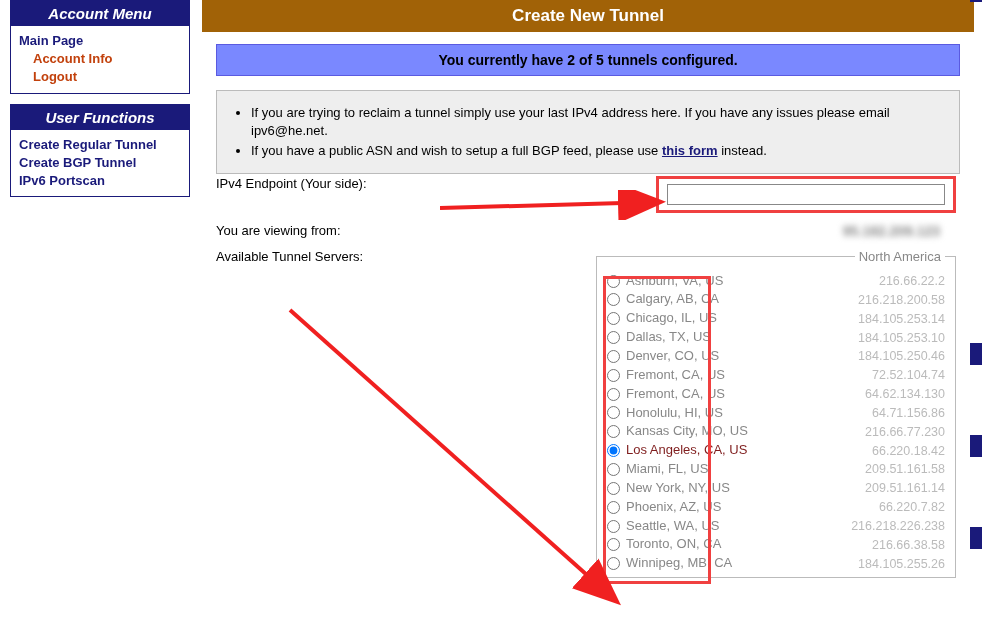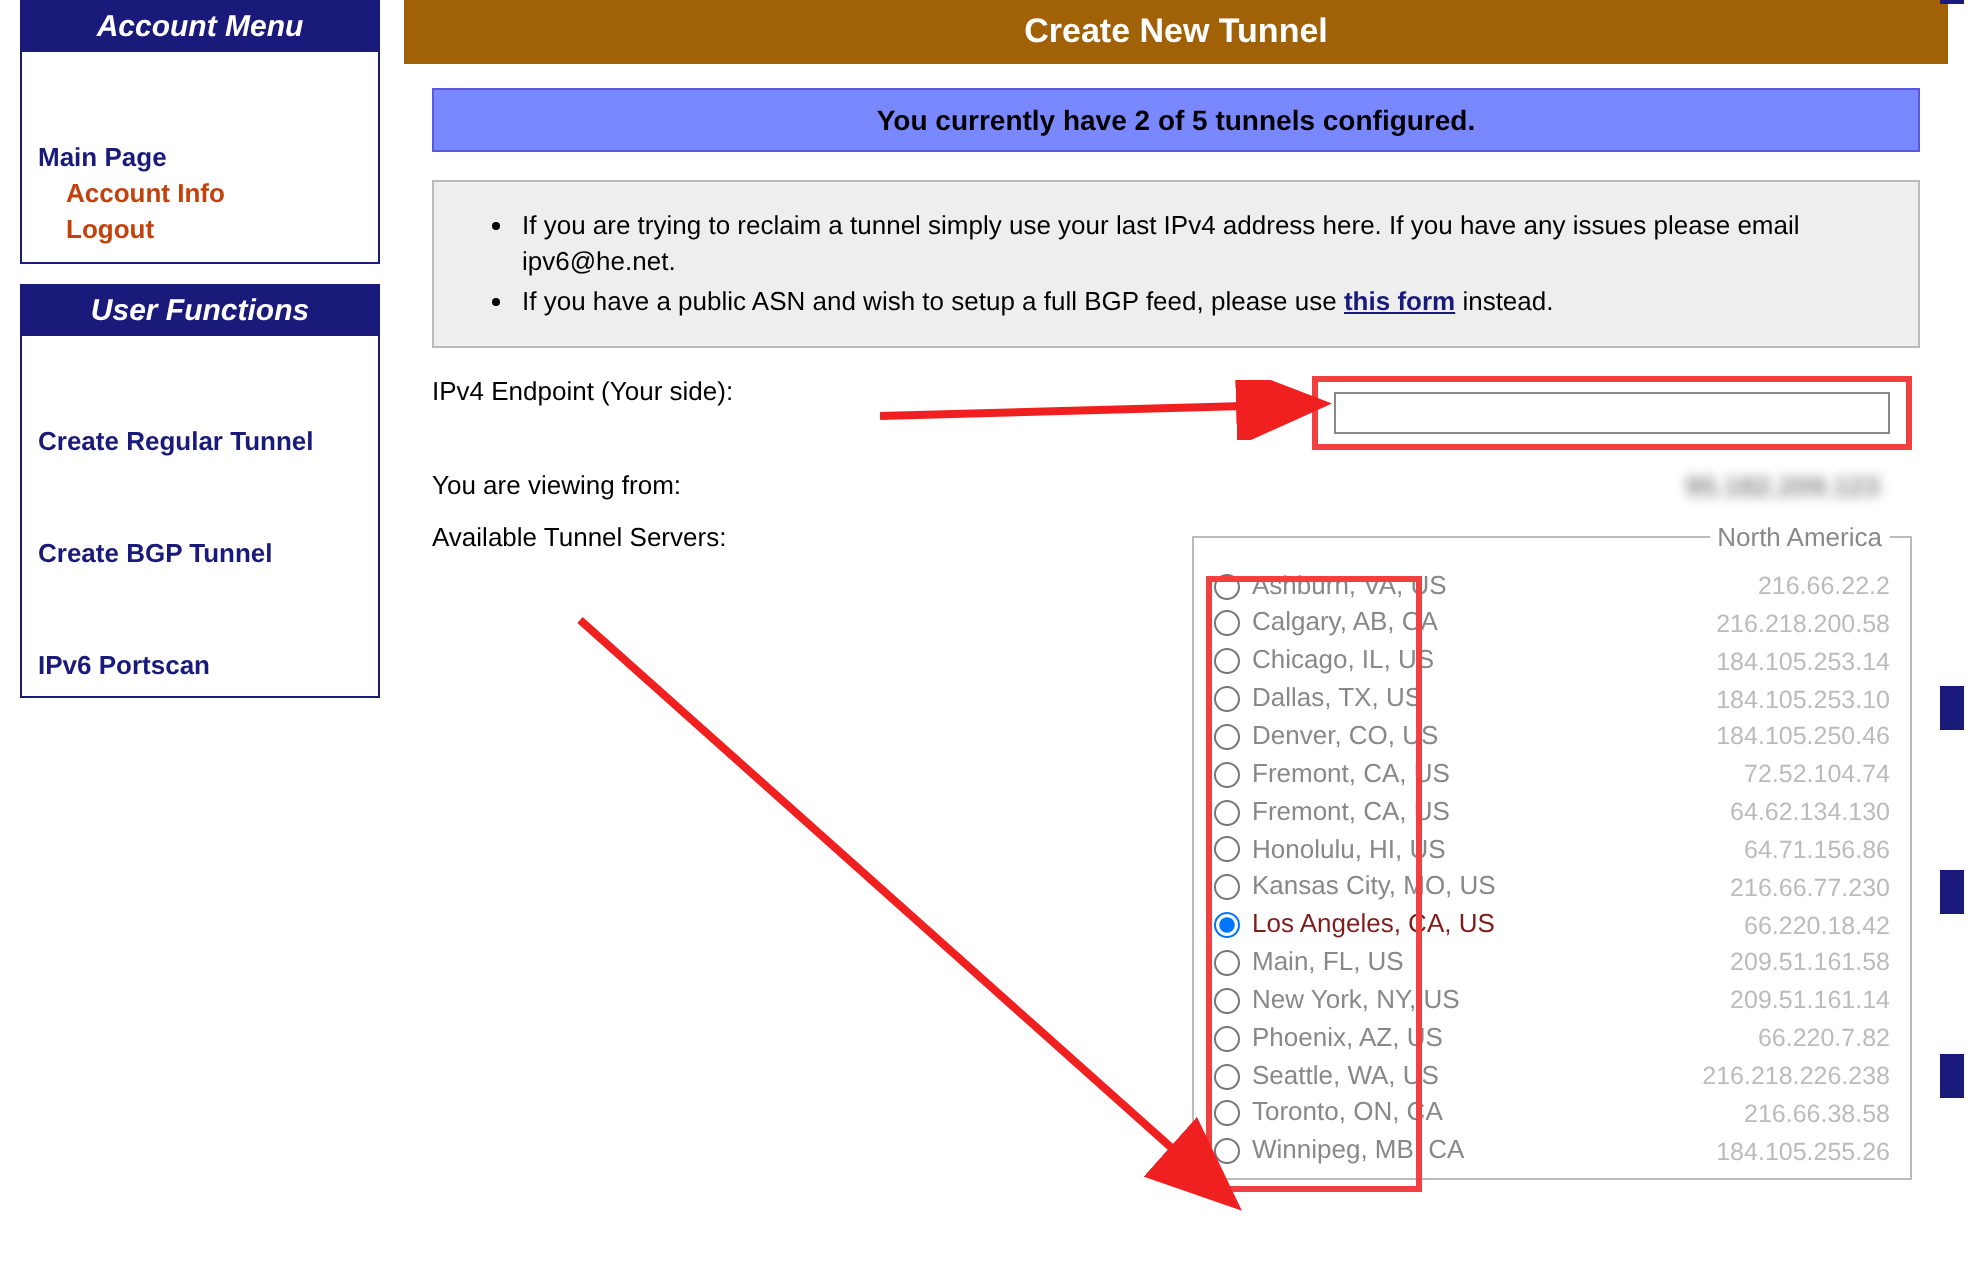--- a/index.html
+++ b/index.html
@@ -33,21 +33,20 @@
     background: #fff;
     padding: 6px 8px;
   }
   .menu-link {
     display: block;
     color: #1a1a7a;
     text-decoration: none;
     font-weight: bold;
     font-size: 13px;
     line-height: 1.4;
-    margin-top: 38px;
   }
   .menu-sub {
     display: block;
     color: #c2410c;
     font-weight: bold;
     font-size: 13px;
     line-height: 1.4;
     margin-left: 14px;
   }
 
@@ -68,22 +67,22 @@
     font-weight: bold;
     text-align: center;
     padding: 7px;
     font-size: 14px;
     margin-bottom: 14px;
   }
 
   .infobox {
     background: #eee;
     border: 1px solid #bbb;
-    padding: 10px 14px 10px 20px;
-    margin-bottom: 14px;
+    padding: 10px 14px 10px 10px;
+    margin-bottom: 2px;
   }
   .infobox ul { margin-left: 24px; }
   .infobox li { margin: 3px 0; line-height: 1.35; font-size: 13px; }
   .infobox a { color: #1a1a7a; font-weight: bold; }
 
   .form-row {
     display: flex;
     align-items: flex-start;
     margin-bottom: 10px;
     font-size: 13px;
@@ -266,21 +265,21 @@
                 <span class="server-loc">Kansas City, MO, US</span>
                 <span class="server-ip">216.66.77.230</span>
               </label>
               <label class="server-row sel">
                 <input type="radio" name="srv" checked="" style="">
                 <span class="server-loc">Los Angeles, CA, US</span>
                 <span class="server-ip">66.220.18.42</span>
               </label>
               <label class="server-row">
                 <input type="radio" name="srv" style="">
-                <span class="server-loc">Main, FL, US</span>
+                <span class="server-loc">Miami, FL, US</span>
                 <span class="server-ip">209.51.161.58</span>
               </label>
               <label class="server-row">
                 <input type="radio" name="srv" style="">
                 <span class="server-loc">New York, NY, US</span>
                 <span class="server-ip">209.51.161.14</span>
               </label>
               <label class="server-row">
                 <input type="radio" name="srv" style="">
                 <span class="server-loc">Phoenix, AZ, US</span>

